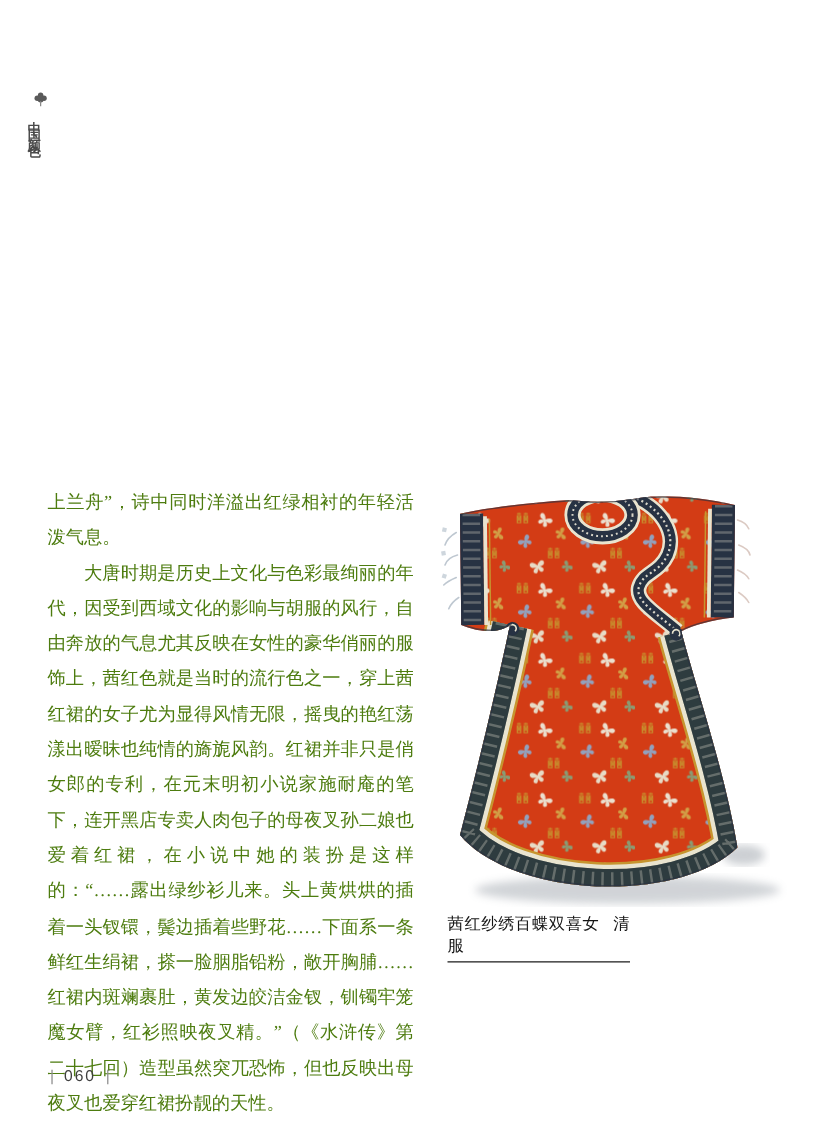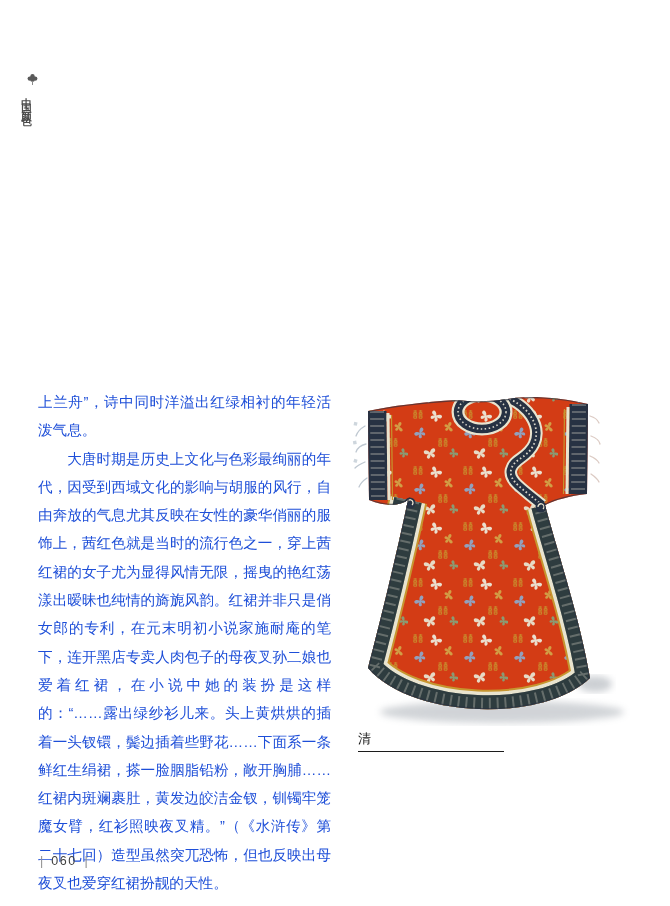--- a/index.html
+++ b/index.html
@@ -8,22 +8,22 @@
   .page{position:absolute;inset:0;background:#ffffff;}
 
   
   .ornament{position:absolute;left:26px;top:73px;width:13px;height:14px;}
   .side-title{position:absolute;left:20px;top:89px;writing-mode:vertical-rl;
       text-orientation:upright;font-size:10.5px;letter-spacing:6px;
       color:#4a4a4a;font-weight:bold;}
 
   
   .article{position:absolute;left:38px;top:388px;width:293px;
-      font-size:14.6px;line-height:28.3px;color:#1d4ed8;
-      text-align:justify;text-justify:inter-ideograph;}
+      font-size:14.6px;line-height:28.3px;color:#4d7c0f;
+      text-align:justify;text-justify:inter-ideograph;font-family:Liberation Serif, serif;}
   .article p{margin:0;}
   .article p.indent{text-indent:2em;}
 
   
   .figure{position:absolute;left:352px;top:386px;margin:0;width:292px;}
   .figure svg{display:block;}
   .caption{display:flex;justify-content:space-between;align-items:baseline;
       width:146px;margin:2px 0 0 6px;padding-bottom:3px;
       border-bottom:1.5px solid #1c1c1c;font-size:13px;color:#141414;
       letter-spacing:0.5px;}
@@ -163,20 +163,21 @@
         <g stroke="#d8c5bd" stroke-width="1.3" opacity="0.9">
           <path d="M238,30 q7,2 9,7"></path>
             <path d="M239,50 q8,3 9,8"></path>
           <path d="M238,70 q7,3 9,7"></path>
             <path d="M239,88 q6,4 8,8"></path>
         </g>
       </g>
     </svg>
 
     <figcaption class="caption">
+      <span>茜红纱绣百蝶双喜女服</span>
       <span>清</span>
     </figcaption>
   </figure>
 
   <div class="pageno">
     <span class="bar">|</span>
     <span>060</span>
     <span class="bar">|</span>
   </div>
 

